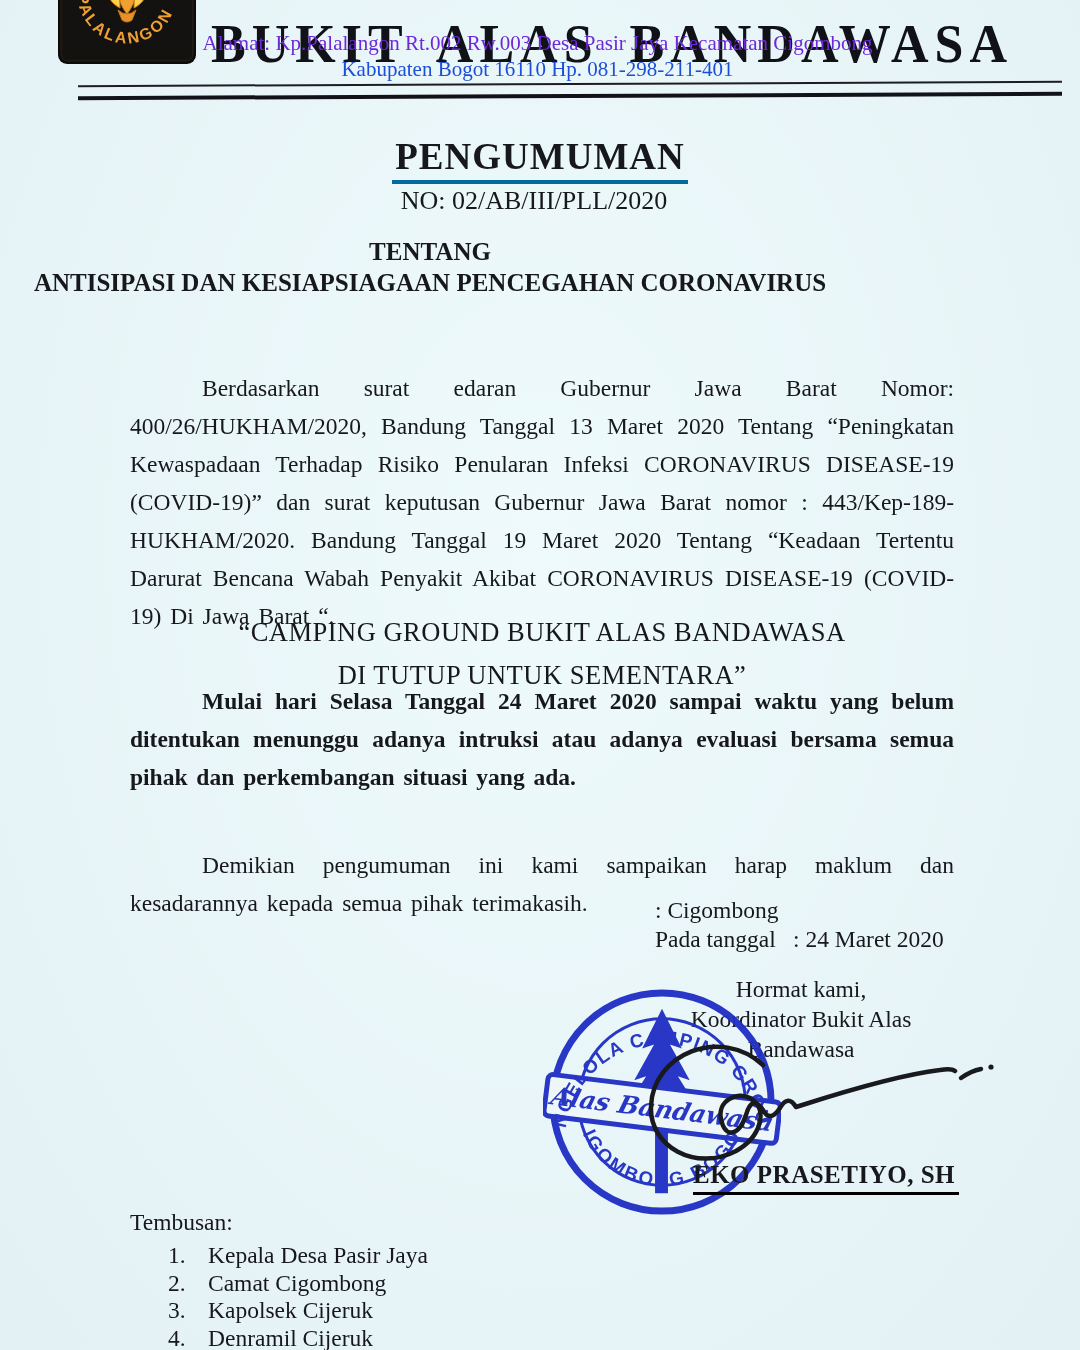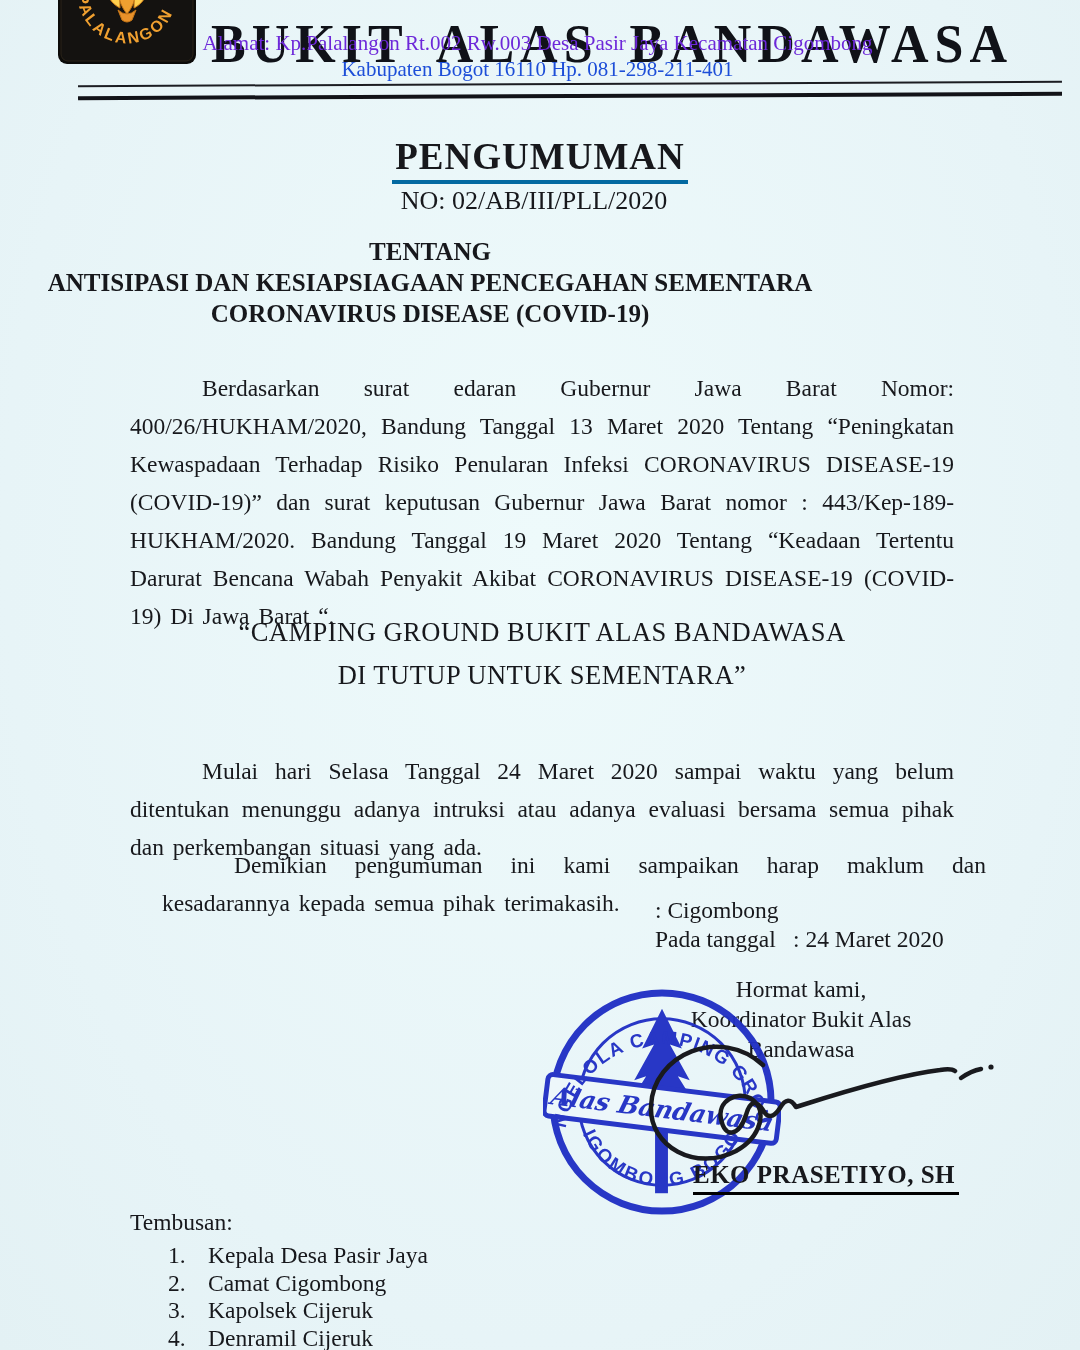--- a/index.html
+++ b/index.html
@@ -44,22 +44,22 @@
     left:130px;width:824px;
     font-size:23.5px;line-height:38px;
     text-align:justify;text-indent:72px;
     word-spacing:3px;
   }
   .p1{top:345px;}
   .announce{
     left:130px;top:611px;width:824px;text-align:center;
     font-size:26.5px;font-weight:normal;line-height:43px;letter-spacing:0.5px;
   }
-  .p2{top:728px;}
-  .p3{top:822px;margin-left:32px;}
+  .p2{top:658px;font-weight:bold;}
+  .p3{top:822px;}
 
   
   .issuance{left:655px;top:896px;font-size:23.5px;line-height:29px;}
   .iss-row{display:flex;}
   .iss-label{width:138px;}
   .iss-value{white-space:pre;}
 
   
   .salutation{left:635px;top:974px;width:332px;text-align:center;font-size:23.5px;line-height:30px;}
   .stamp-svg{left:543px;top:983px;width:238px;height:238px;opacity:0.96;}
@@ -103,22 +103,21 @@
 <div class="abs addr1">Alamat: Kp.Palalangon Rt.002 Rw.003 Desa Pasir Jaya Kecamatan Cigombong</div>
 <div class="abs addr2">Kabupaten Bogot 16110 Hp. 081-298-211-401</div>
 <div class="abs rule"></div>
 
 <div class="abs pengumuman-wrap">
   <span class="pengumuman">PENGUMUMAN</span>
 </div>
 <div class="abs doc-number">NO: 02/AB/III/PLL/2020</div>
 <div class="abs tentang">
   <div>TENTANG</div>
-  <div>ANTISIPASI DAN KESIAPSIAGAAN PENCEGAHAN SEMENTARA</div>
-  <div>CORONAVIRUS DISEASE (COVID-19)</div>
+  <div>ANTISIPASI DAN KESIAPSIAGAAN PENCEGAHAN CORONAVIRUS</div>
 </div>
 
 <p class="abs para p1">Berdasarkan surat edaran Gubernur Jawa Barat Nomor: 400/26/HUKHAM/2020, Bandung Tanggal 13 Maret 2020 Tentang “Peningkatan Kewaspadaan Terhadap Risiko Penularan Infeksi CORONAVIRUS DISEASE-19 (COVID-19)” dan surat keputusan Gubernur Jawa Barat nomor : 443/Kep-189-HUKHAM/2020. Bandung Tanggal 19 Maret 2020 Tentang “Keadaan Tertentu Darurat Bencana Wabah Penyakit Akibat CORONAVIRUS DISEASE-19 (COVID-19) Di Jawa Barat “.</p>
 
 <div class="abs announce">
   <div>“CAMPING GROUND BUKIT ALAS BANDAWASA</div>
   <div>DI TUTUP UNTUK SEMENTARA”</div>
 </div>
 
 <p class="abs para p2">Mulai hari Selasa Tanggal 24 Maret 2020 sampai waktu yang belum ditentukan menunggu adanya intruksi atau adanya evaluasi bersama semua pihak dan perkembangan situasi yang ada.</p>

